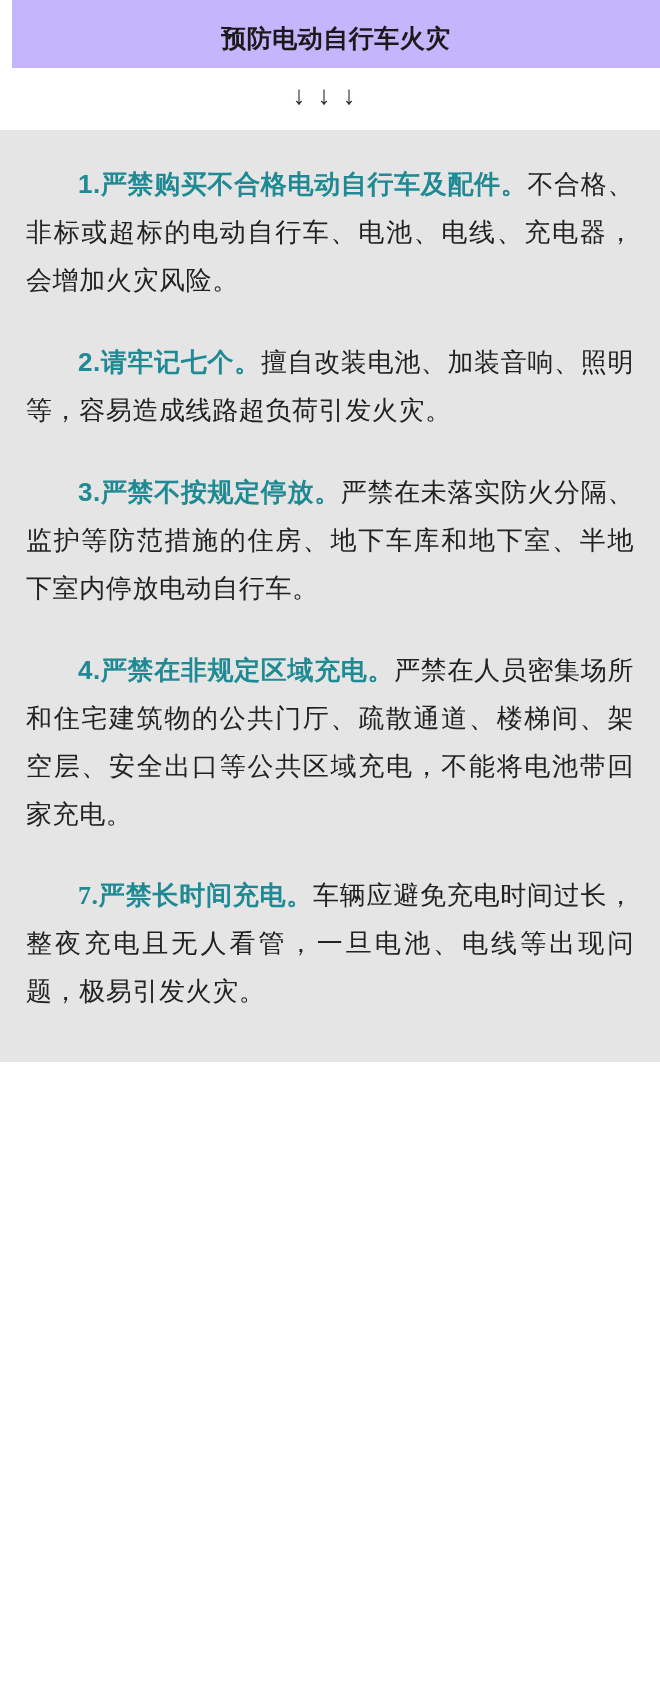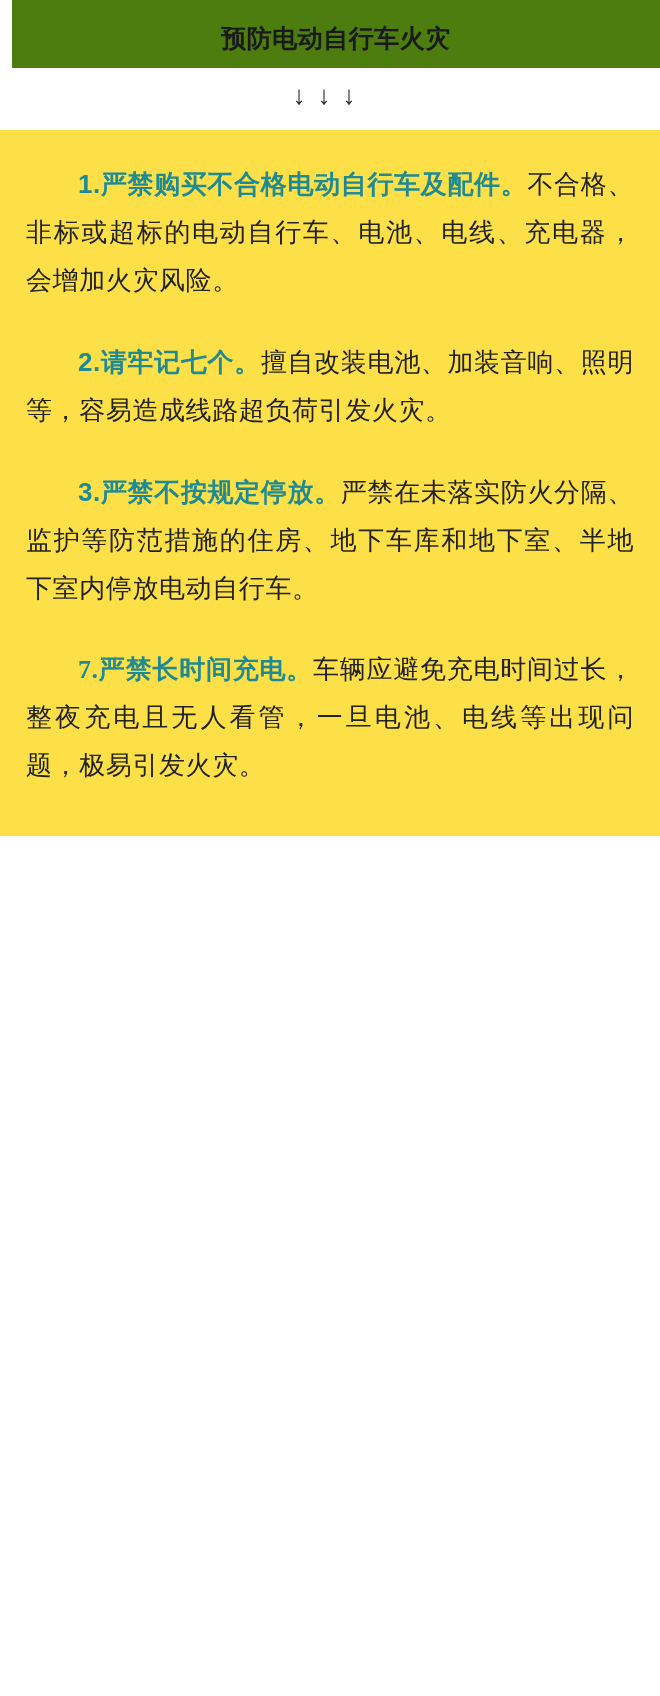--- a/index.html
+++ b/index.html
@@ -15,40 +15,40 @@
   .page {
     width: 660px;
     min-height: 1696px;
     background: #ffffff;
     position: relative;
     box-sizing: border-box;
   }
   .header {
     padding: 14px 0 6px 0;
     text-align: center;
-    background: #4d7c0f;
+    background: #c4b5fd;
     margin-left: 12px;
   }
   .header .title-line {
     font-size: 25px;
     line-height: 48px;
     color: #1a1a1a;
     font-weight: 700;
     letter-spacing: 0.5px;
   }
   .arrows {
     text-align: center;
     font-size: 26px;
     line-height: 54px;
     color: #2b2b2b;
     letter-spacing: 12px;
     padding-bottom: 8px;
   }
   .body-panel {
-    background: #fde047;
+    background: #e5e5e5;
     padding: 30px 26px 40px 26px;
     box-sizing: border-box;
     width: 660px;
   }
   .item {
     margin-bottom: 34px;
   }
   .item:last-child {
     margin-bottom: 6px;
     font-family: Liberation Serif, serif;
@@ -89,20 +89,23 @@
     </div>
 
     <div class="item">
       <p class="para"><span class="num">2.</span><span class="lead">请牢记七个。</span><span>擅自改装电池、加装音响、照明等，容易造成线路超负荷引发火灾。</span></p>
     </div>
 
     <div class="item">
       <p class="para"><span class="num">3.</span><span class="lead">严禁不按规定停放。</span><span>严禁在未落实防火分隔、监护等防范措施的住房、地下车库和地下室、半地下室内停放电动自行车。</span></p>
     </div>
 
+    <div class="item">
+      <p class="para"><span class="num">4.</span><span class="lead">严禁在非规定区域充电。</span><span>严禁在人员密集场所和住宅建筑物的公共门厅、疏散通道、楼梯间、架空层、安全出口等公共区域充电，不能将电池带回家充电。</span></p>
+    </div>
 
 
 
     <div class="item">
       <p class="para"><span class="num">7.</span><span class="lead">严禁长时间充电。</span><span>车辆应避免充电时间过长，整夜充电且无人看管，一旦电池、电线等出现问题，极易引发火灾。</span></p>
     </div>
 
   </div>
 </div>
 

